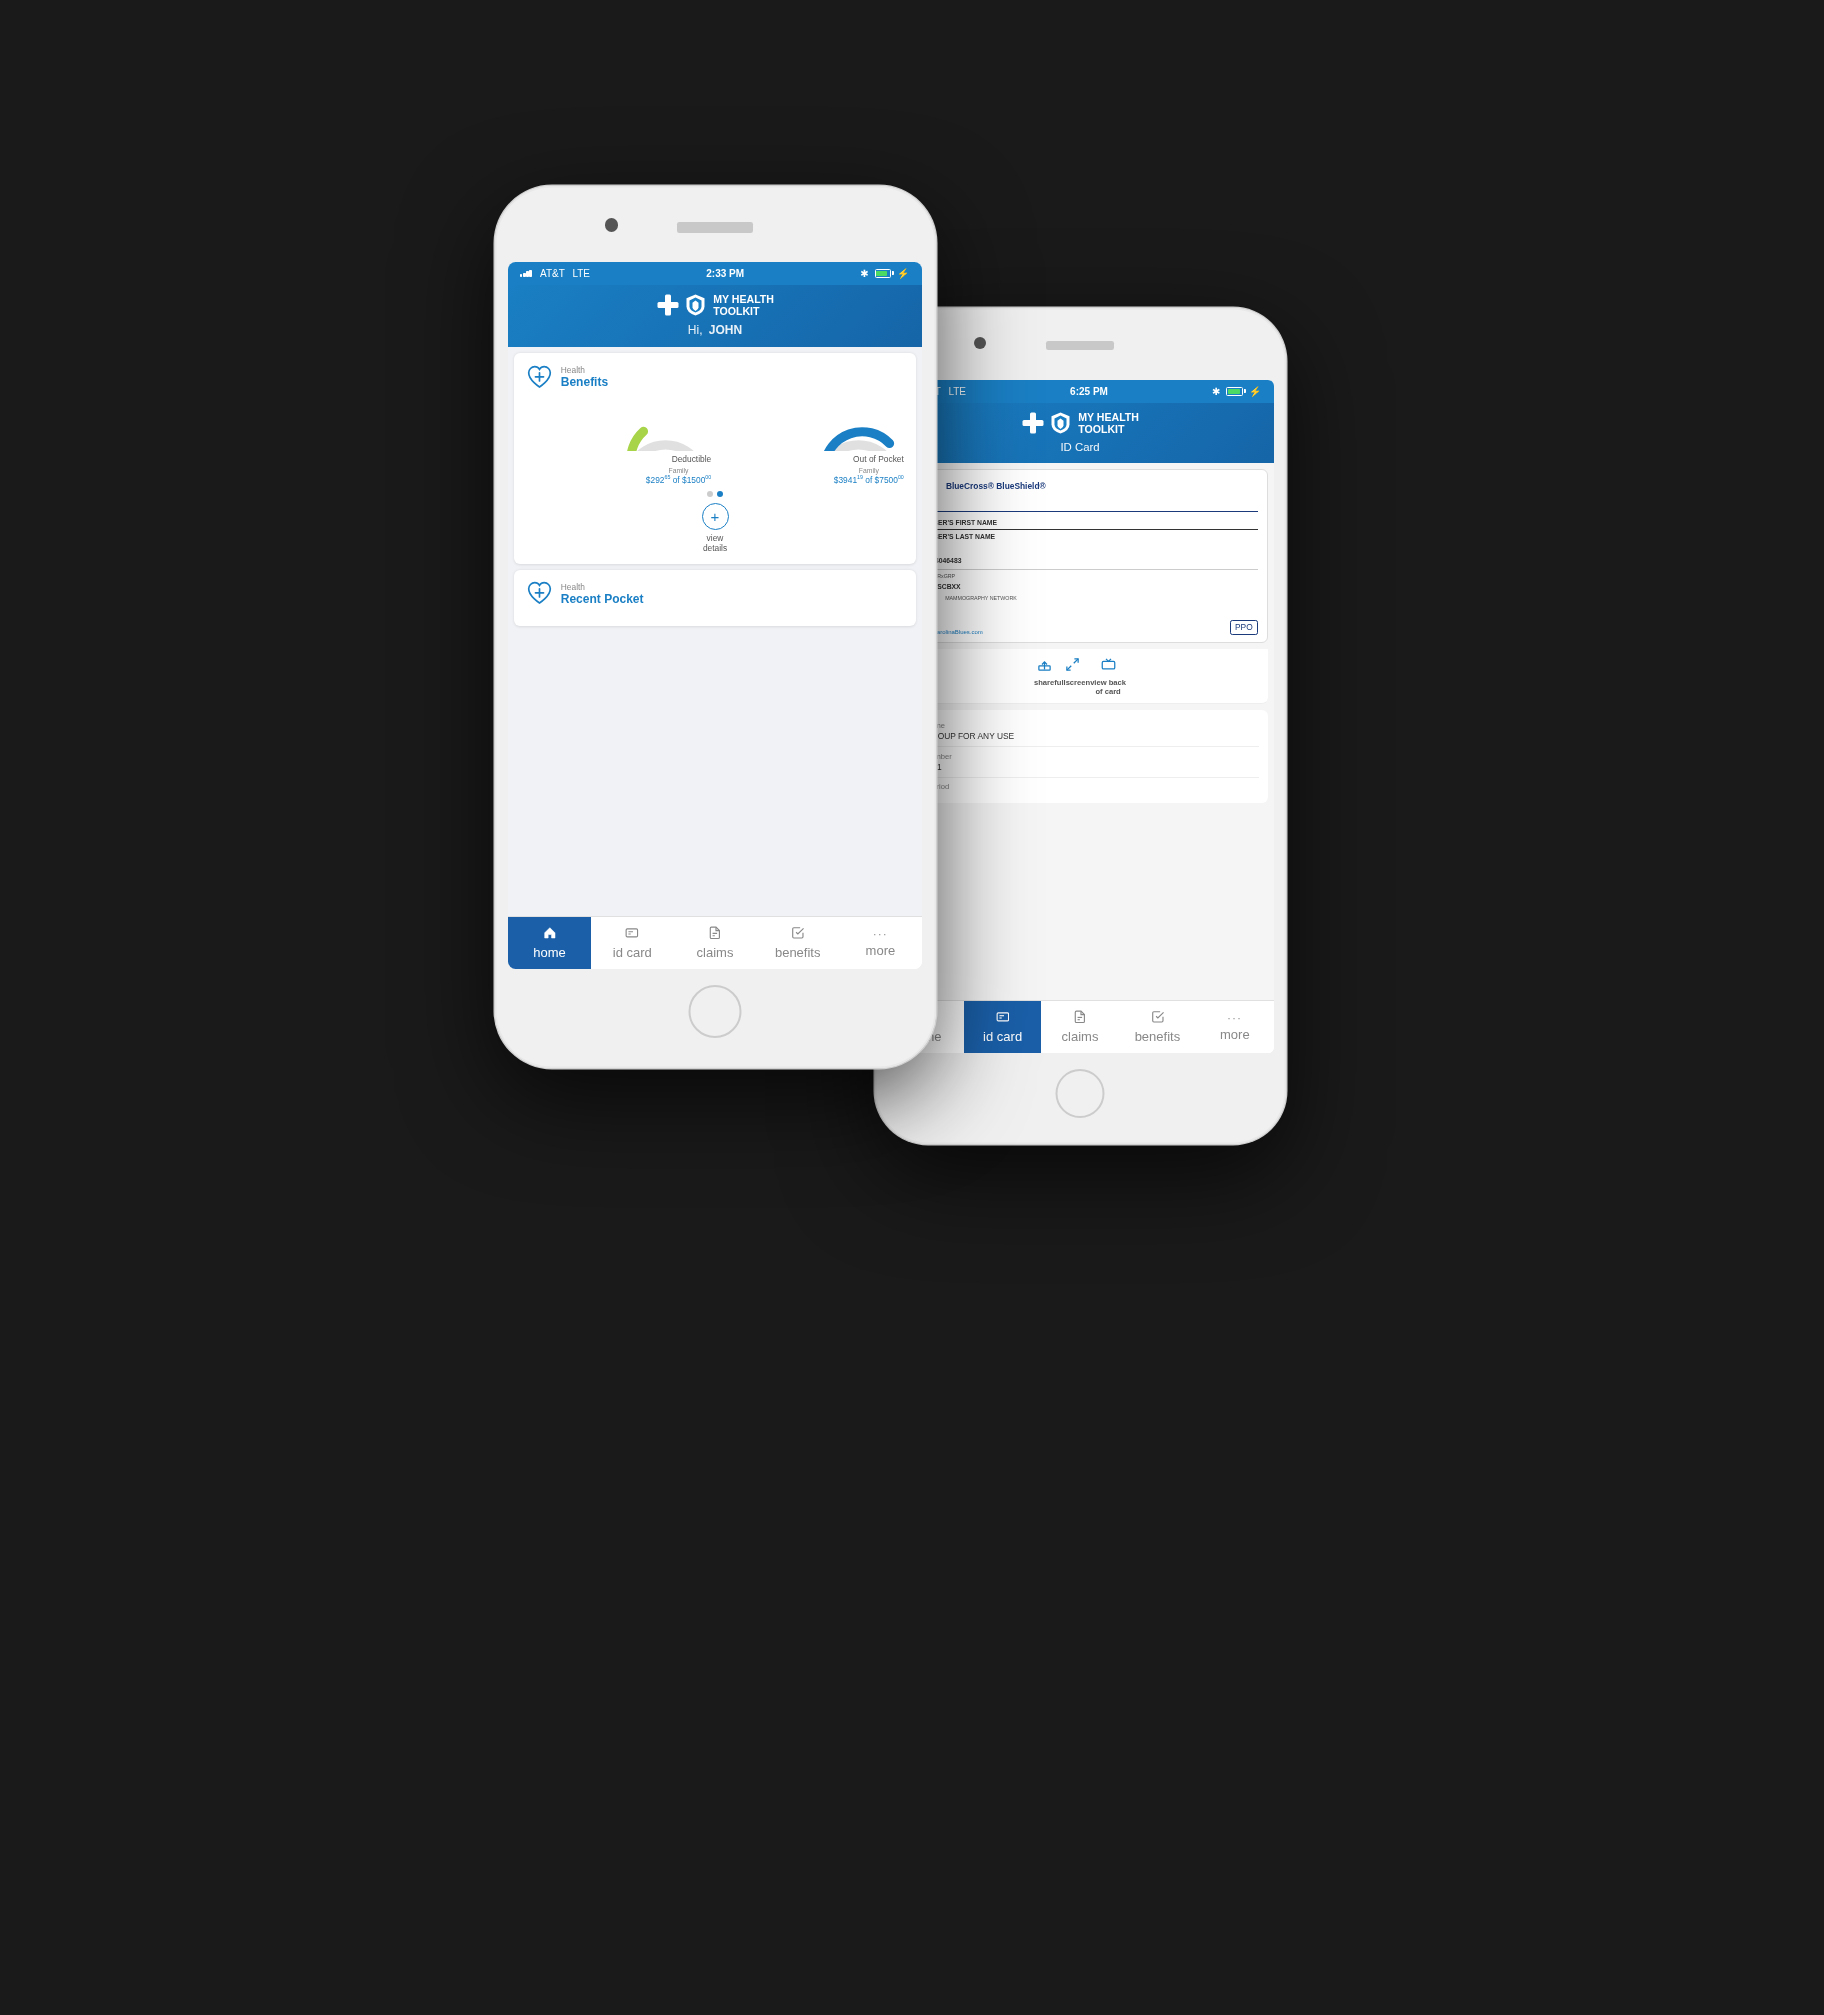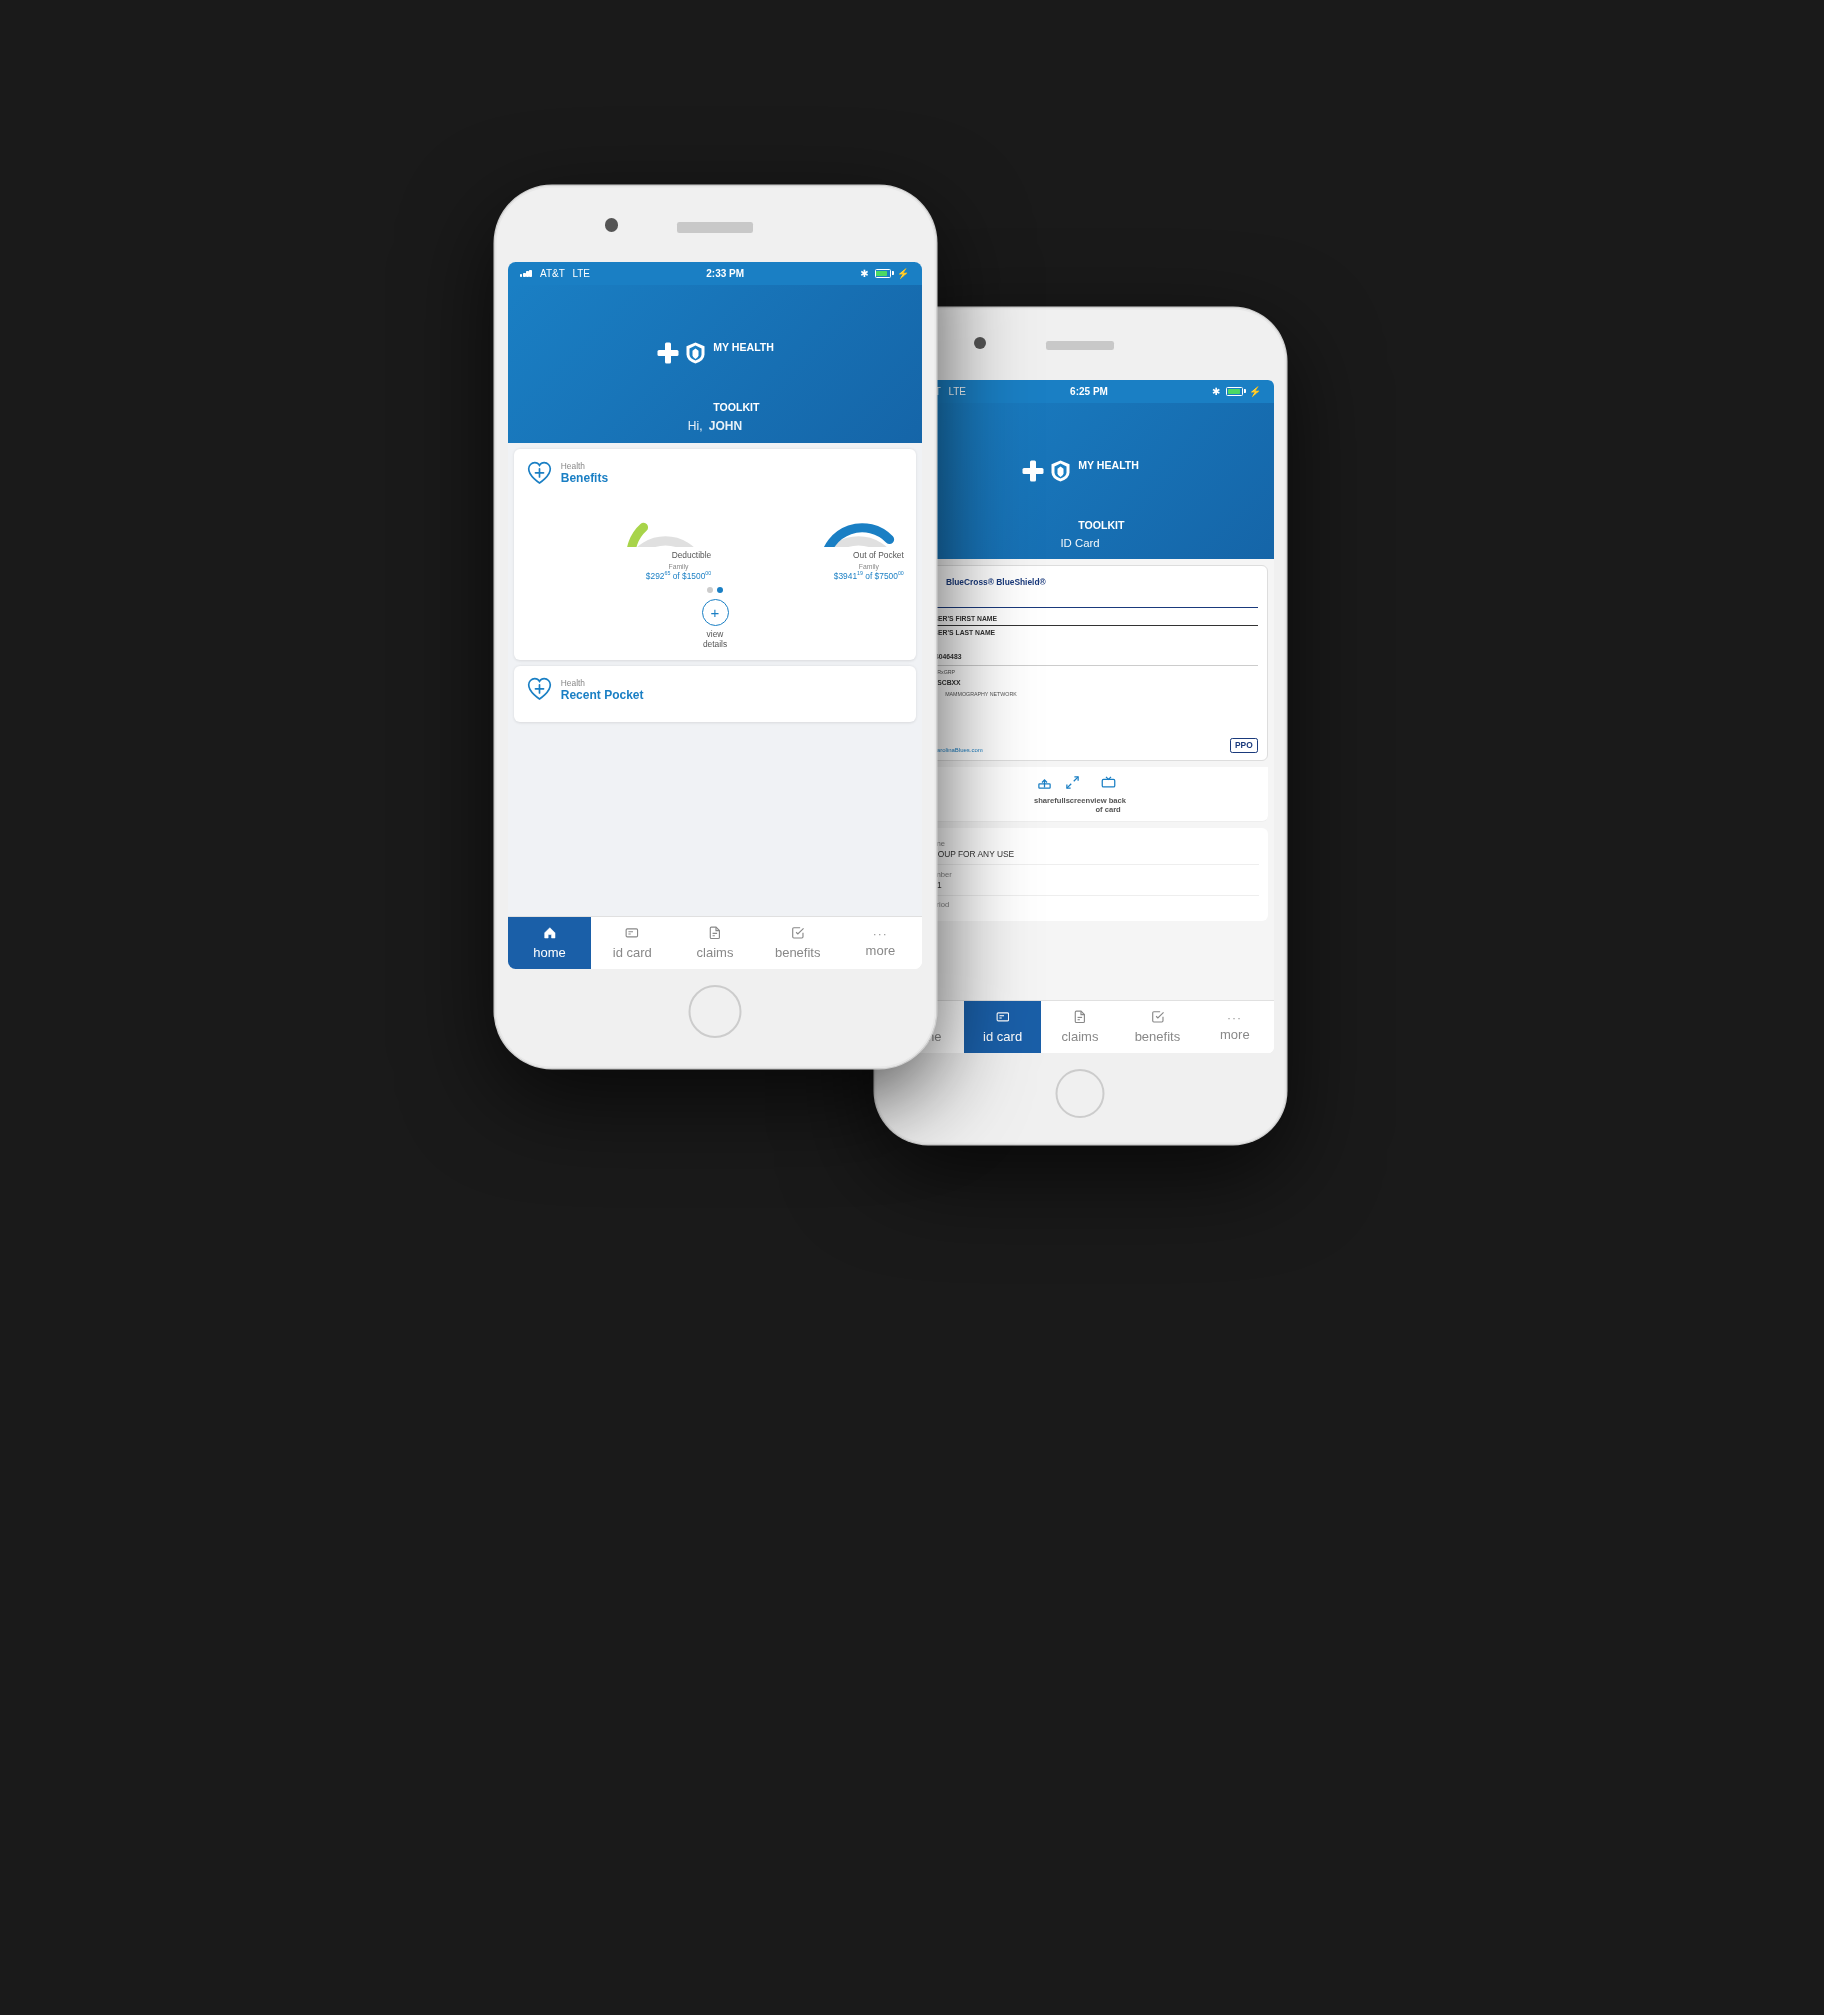--- a/index.html
+++ b/index.html
@@ -213,21 +213,20 @@
       height: 24px;
     }
     .app-title {
       font-size: 10.6px;
       font-weight: 700;
       line-height: 1.2;
       text-align: left;
     }
     .app-title span {
       display: block;
-      margin-top: 48px;
     }
 
     .section-card {
       background: white;
       margin: 6px;
       border-radius: 6px;
       padding: 10.6px 12px;
       box-shadow: 0 0.8px 3px rgba(0,0,0,0.1);
     }
 
@@ -430,25 +429,24 @@
       display: flex;
       justify-content: space-between;
       align-items: flex-end;
       margin-top: 4.6px;
       font-size: 6px;
       color: #555;
     }
     .ppo-badge {
       border: 1.5px solid #1a3a7c;
       color: #1a3a7c;
-      font-weight: 700;
+      font-weight: 400;
       font-size: 8.4px;
       padding: 1.5px 3.8px;
       border-radius: 2.3px;
-      margin-top: 22px;
     }
 
     
     .id-actions {
       display: flex;
       justify-content: center;
       padding: 7.6px 6px;
       border-bottom: 0.8px solid #eee;
       font-weight: bold;
     }

